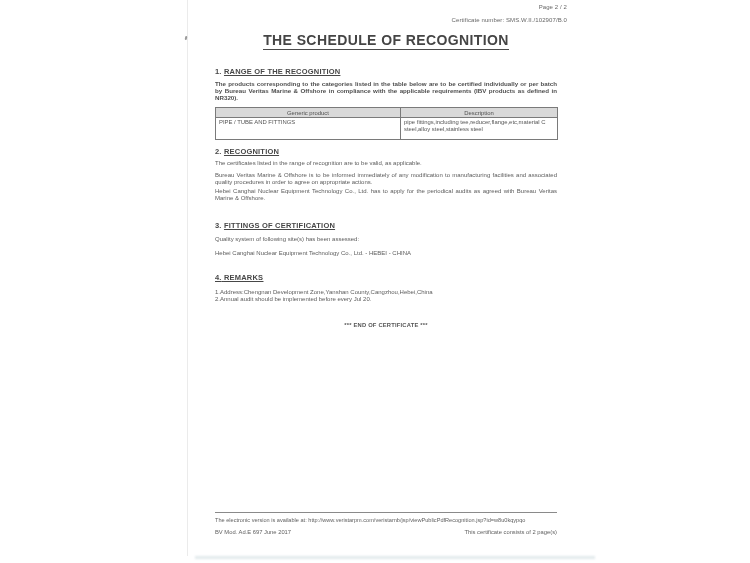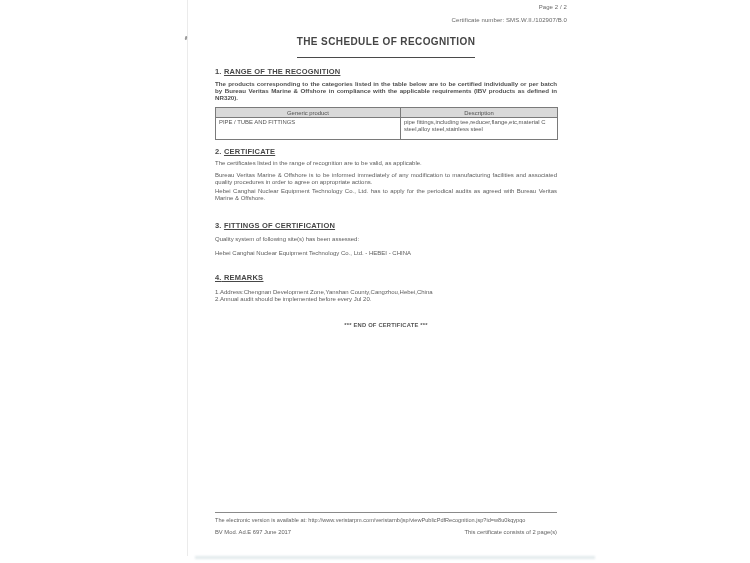--- a/index.html
+++ b/index.html
@@ -15,22 +15,22 @@
   .page-edge-left{position:absolute;left:187px;top:0;width:1px;height:556px;background:#ebebeb;}
   .scan-speck{position:absolute;left:185px;top:36px;width:2px;height:4px;background:#9a9a9a;border-radius:1px;transform:rotate(12deg);}
   .page-edge-bottom{position:absolute;left:195px;top:556px;width:400px;height:3px;background:#e2eaec;filter:blur(1px);}
 
   .abs{position:absolute;}
   .meta{font-size:6px;color:#666;letter-spacing:.1px;}
   .right-anchor{right:183px;text-align:right;}
 
   .title-wrap{left:215px;top:31px;width:342px;text-align:center;}
   .title-text{
-    display:inline-block;font-size:10px;font-weight:bold;color:#454545;
-    letter-spacing:.4px;border-bottom:1.5px solid #4a4a4a;padding-bottom:10px;
+    display:inline-block;font-size:14px;font-weight:bold;color:#454545;
+    letter-spacing:.4px;border-bottom:1.5px solid #4a4a4a;padding-bottom:1px;
   }
 
   .sec-h{font-size:7.5px;font-weight:bold;color:#474747;letter-spacing:.2px;}
   .sec-h .lbl{text-decoration:underline;text-underline-offset:1px;}
 
   .body-col{left:215px;width:342px;}
   .intro{
     font-size:6.2px;font-weight:bold;color:#4f4f4f;
     line-height:6.9px;text-align:justify;
   }
@@ -94,21 +94,21 @@
     <tbody>
       <tr>
         <td>PIPE / TUBE AND FITTINGS</td>
         <td>pipe fittings,including tee,reducer,flange,etc,material C steel,alloy steel,stainless steel</td>
       </tr>
     </tbody>
   </table>
 
   <div class="abs sec-h" style="left:215px;top:147px;">
     <span>2.</span>
-    <span class="lbl">CERTIFICATE</span>
+    <span class="lbl">RECOGNITION</span>
   </div>
   <div class="abs body-col para" style="top:160px;">The certificates listed in the range of recognition are to be valid, as applicable.</div>
   <div class="abs body-col para" style="top:172px;">Bureau Veritas Marine &amp; Offshore is to be informed immediately of any modification to manufacturing facilities and associated quality procedures in order to agree on appropriate actions.</div>
   <div class="abs body-col para" style="top:188px;">Hebei Canghai Nuclear Equipment Technology Co., Ltd. has to apply for the periodical audits as agreed with Bureau Veritas Marine &amp; Offshore.</div>
 
   <div class="abs sec-h" style="left:215px;top:221px;">
     <span>3.</span>
     <span class="lbl">FITTINGS OF CERTIFICATION</span>
   </div>
   <div class="abs body-col para" style="top:236px;">Quality system of following site(s) has been assessed:</div>

